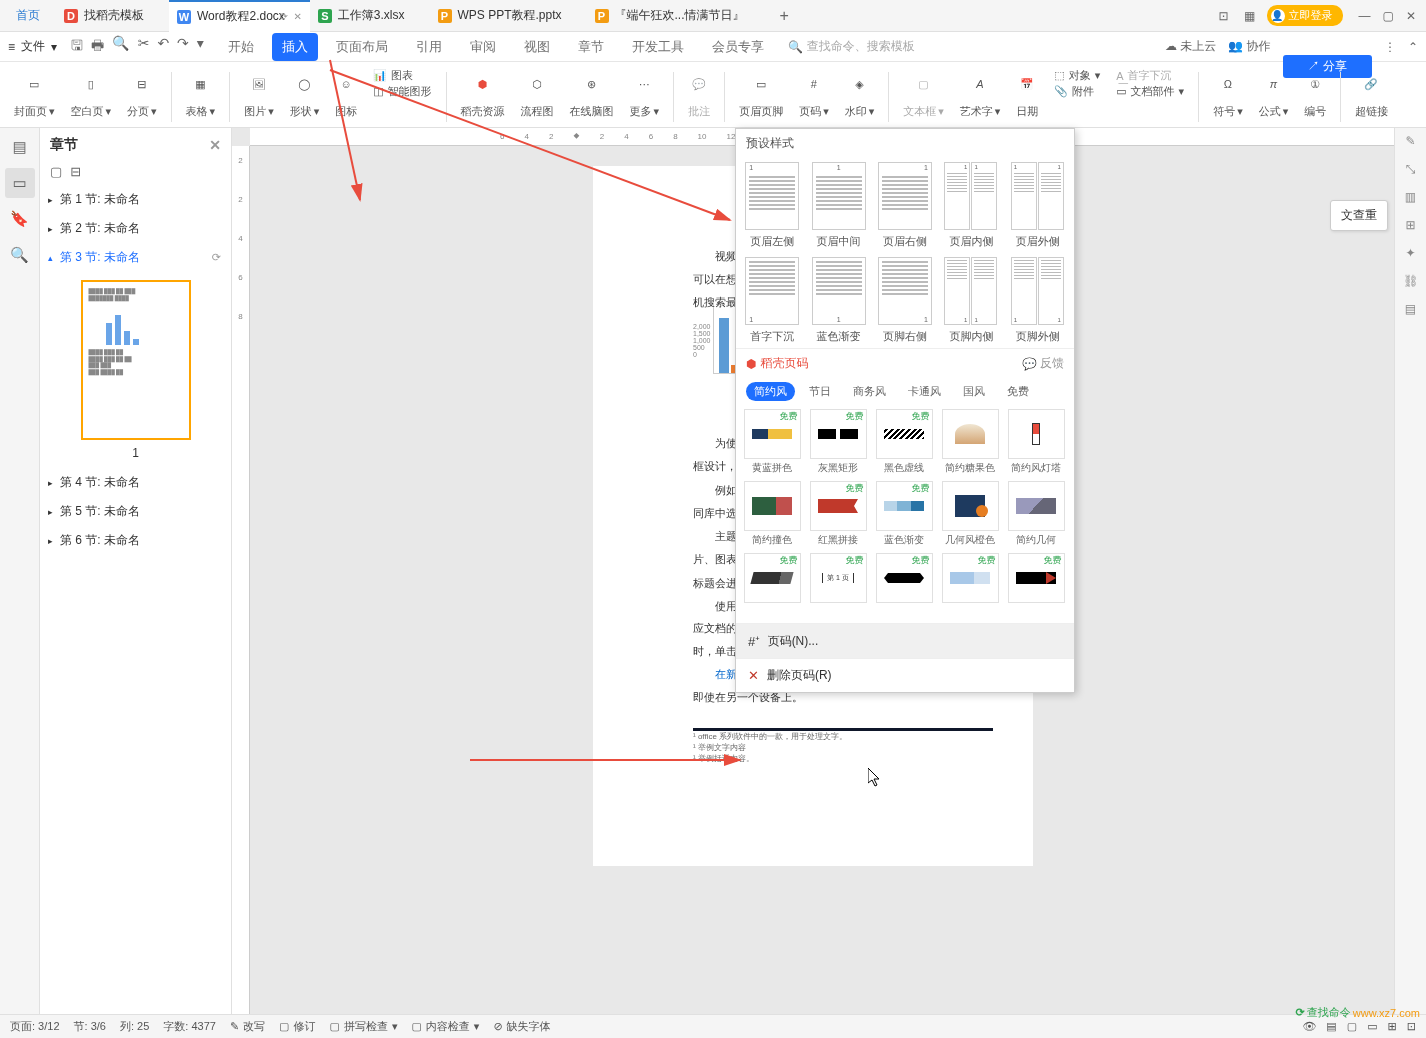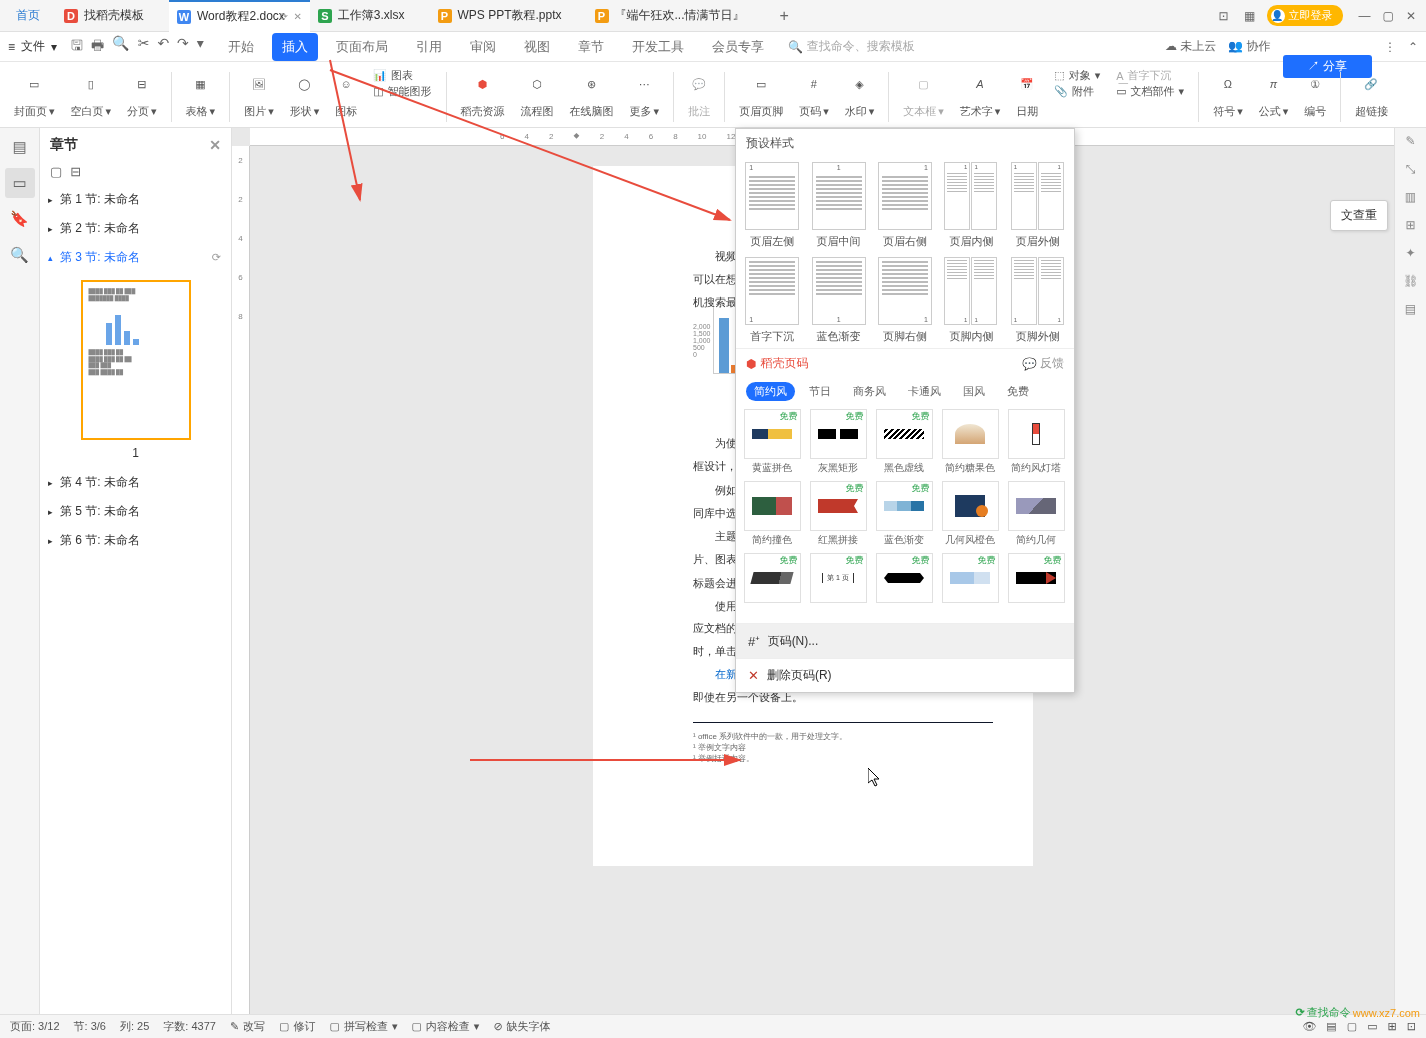--- a/index.html
+++ b/index.html
@@ -72,21 +72,21 @@
 .page { width: 440px; background: #fff; margin: 20px auto; padding: 80px 40px 40px 100px; min-height: 700px; position: relative; font-family: SimSun, serif; }
 .page p { font-size: 11px; line-height: 1.9; color: #333; margin-bottom: 2px; }
 .page .indent { text-indent: 2em; }
 .page .chart { width: 150px; height: 100px; margin: 10px 0; font-size: 7px; }
 .page .chart-bars { display: flex; align-items: flex-end; gap: 8px; height: 70px; border-left: 1px solid #ccc; border-bottom: 1px solid #ccc; padding: 0 5px; }
 .page .chart-bars .bgrp { display: flex; gap: 2px; align-items: flex-end; }
 .page .chart-bars .bar1 { width: 10px; background: #5b9bd5; }
 .page .chart-bars .bar2 { width: 10px; background: #ed7d31; }
 .page .blue-link { color: #0066cc; }
 .page .brown { color: #c0504d; font-family: monospace; }
-.foot-ref { font-size: 8px; color: #666; margin-top: 14px; border-top: 1px solid #0f172a; padding-top: 8px; }
+.foot-ref { font-size: 8px; color: #666; margin-top: 20px; border-top: 3px solid #0f172a; padding-top: 0; }
 
 .rightbar { width: 32px; background: #f5f5f5; border-left: 1px solid #e0e0e0; display: flex; flex-direction: column; align-items: center; padding-top: 6px; gap: 14px; color: #888; }
 
 
 .dropdown { position: absolute; left: 735px; top: 128px; width: 340px; background: #fff; border: 1px solid #ccc; box-shadow: 2px 2px 8px rgba(0,0,0,0.2); z-index: 100; }
 .dd-title { padding: 6px 10px; font-size: 12px; color: #555; }
 .dd-row { display: flex; padding: 4px 6px; gap: 6px; justify-content: flex-start; }
 .dd-opt { display: flex; flex-direction: column; align-items: center; gap: 4px; width: 62px; }
 .dd-preview { width: 54px; height: 68px; border: 1px solid #ccc; background: #fff; padding: 3px; position: relative; }
 .dd-preview .lines { display: flex; flex-direction: column; gap: 2px; }

